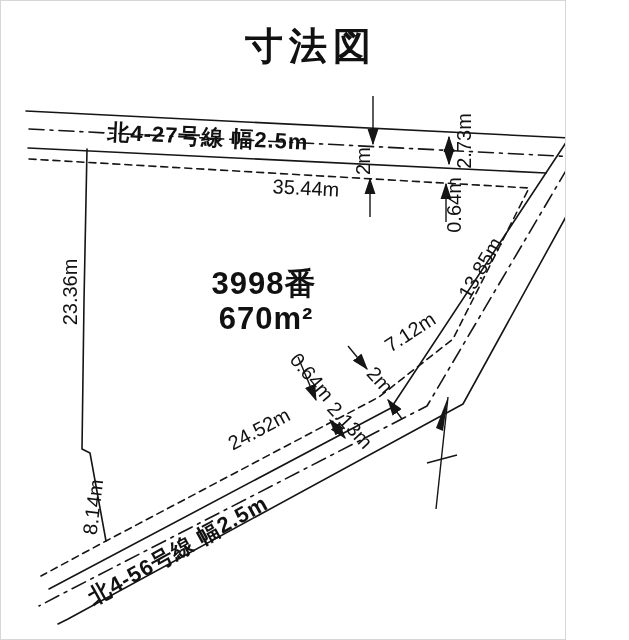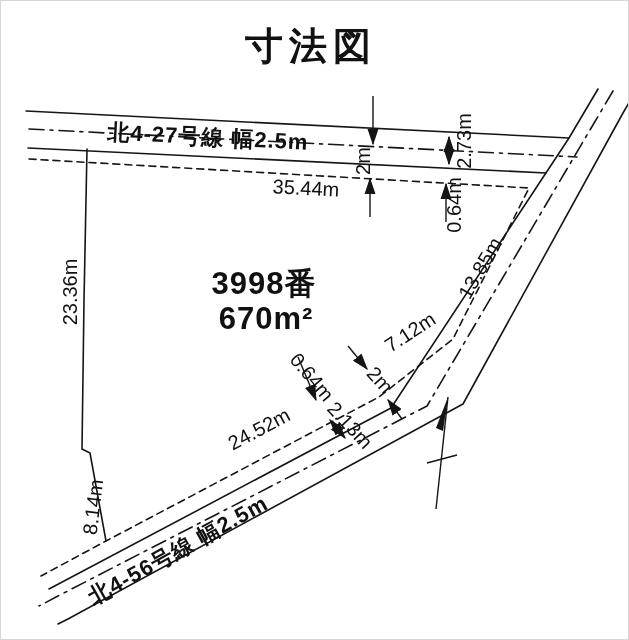--- a/index.html
+++ b/index.html
@@ -1,18 +1,18 @@
 <!DOCTYPE html>
 <html><head>
 <meta charset="utf-8">
 <style>
   html,body{margin:0;padding:0;background:#ffffff;}
   .frame{
     position:relative;
-    width:629px;height:640px;
+    width:566px;height:640px;
     background:#ffffff;
     border:1px solid #d6d6d6;
     box-sizing:border-box;
     overflow:hidden;
     font-family:"Liberation Sans","DejaVu Sans",sans-serif;
   }
   svg{display:block;}
   svg text{
     fill:#111111;
     font-family:"Liberation Sans","DejaVu Sans",sans-serif;

